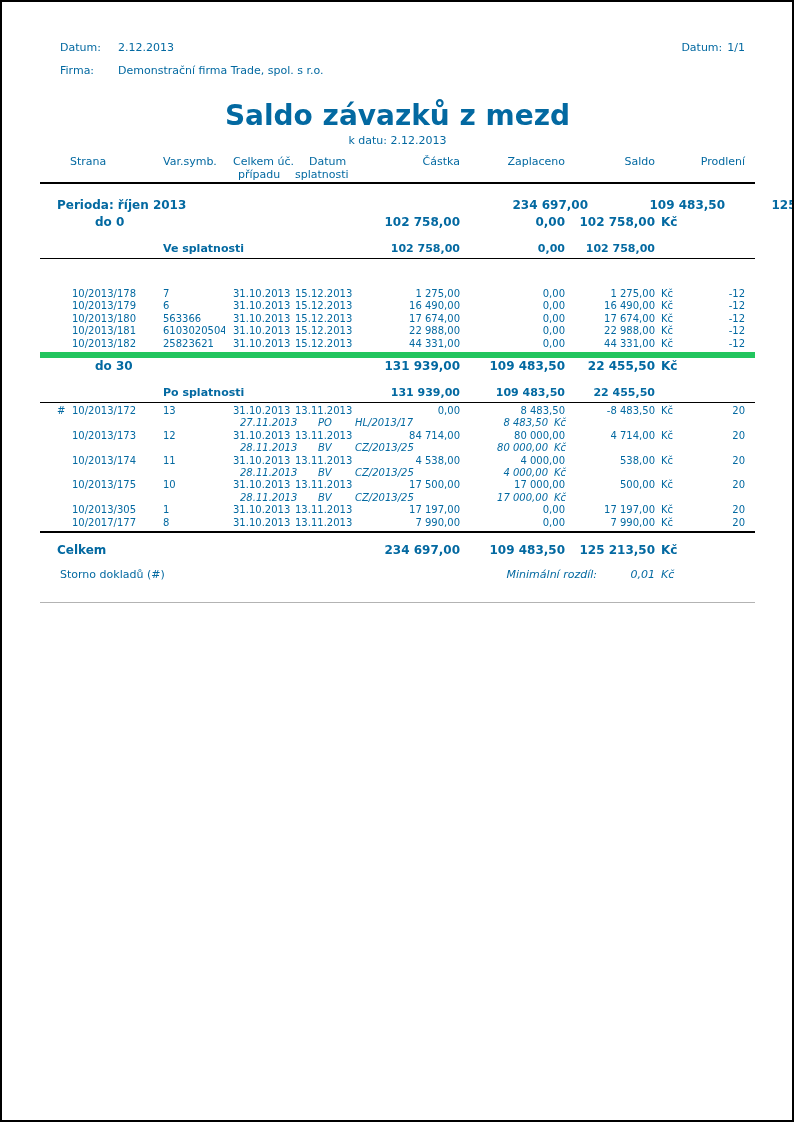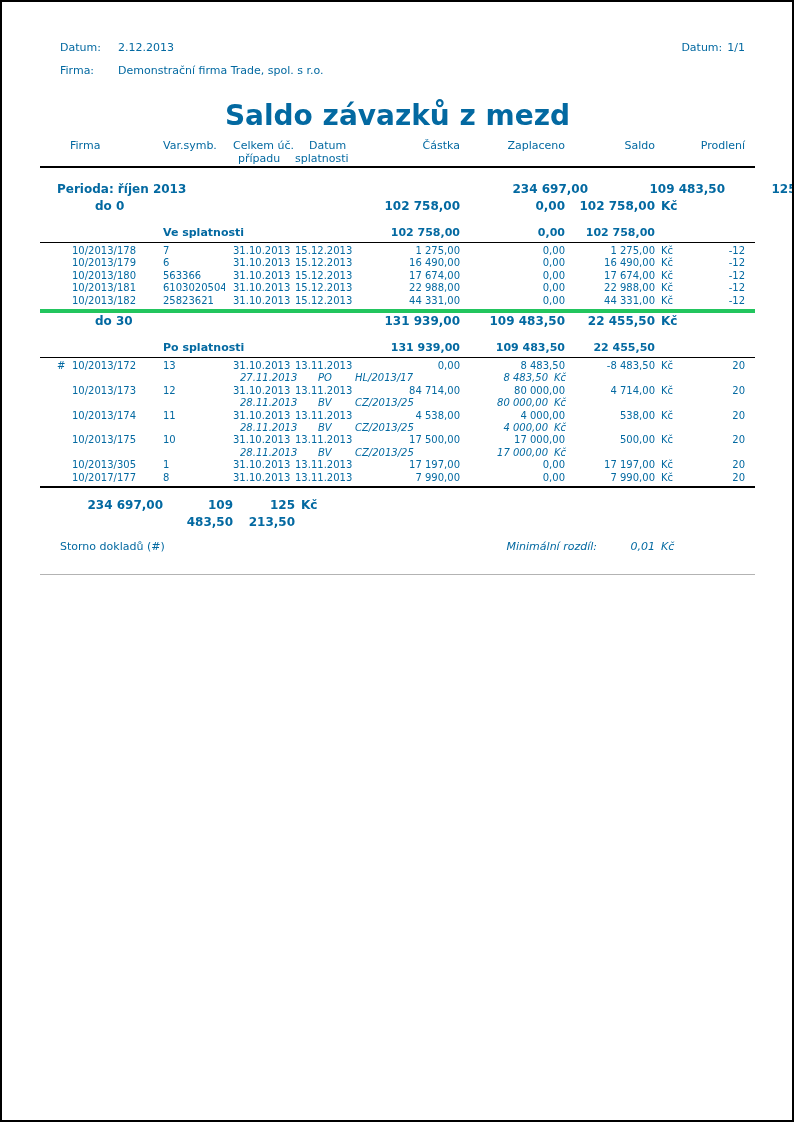--- a/index.html
+++ b/index.html
@@ -34,21 +34,21 @@
   .row-perioda{margin-top:13px;gap:32px;}
   .row-perioda .lbl-span{padding-left:17px;}
   .row-group{}
   .row-group .lbl-span{padding-left:55px;}
   .row-subgroup{margin-top:10px;font-size:11px;font-weight:bold;line-height:15px;border-bottom:1px solid #000;padding-bottom:2px;}
   .lbl-span2{grid-column:2/5;}
   .row-celkem{margin-top:9px;}
   .row-celkem .lbl-span{padding-left:17px;}
   
   .details{padding:2px 0;}
-  .details-1{border-bottom:4px solid #22c55e;}
+  .details-1{border-bottom:6px solid #22c55e;margin-top:27px;}
   .details-2{border-bottom:2px solid #000;}
   .drow{font-size:10px;line-height:12.4px;}
   .mk{display:inline-block;width:15px;margin-left:17px;}
   .vs{display:inline-block;max-width:62px;overflow:hidden;white-space:nowrap;vertical-align:top;}
   
   .payment{display:grid;grid-template-columns:200px 78px 37px 120px 73px 25px 1fr;font-size:10px;line-height:12.4px;font-style:italic;}
   
   .footer-row{display:grid;grid-template-columns:420px 137px 58px 25px 1fr;font-size:11px;line-height:15px;margin-top:8px;padding-bottom:20px;border-bottom:1px solid #b3b3b3;}
   .storno{padding-left:20px;}
   .italic{font-style:italic;}
@@ -68,23 +68,24 @@
         <span>1/1</span>
       </span>
     </div>
 
     <div class="meta meta-2">
       <span class="lbl">Firma:</span>
       <span>Demonstrační firma Trade, spol. s r.o.</span>
     </div>
 
     <div class="title">Saldo závazků z mezd</div>
+    <div class="subtitle">k datu: 2.12.2013</div>
 
     <div class="theader">
-      <div class="h-doklad">Firma</div>
+      <div class="h-doklad">Strana</div>
       <div>Var.symb.</div>
       <div>
         <div>Celkem úč.</div>
         <div class="h-pripadu">případu</div>
       </div>
       <div>
         <div class="h-datum">Datum</div>
         <div>splatnosti</div>
       </div>
       <div class="c-num">Částka</div>
@@ -315,20 +316,21 @@
         <div class="c-num">7 990,00</div>
         <div class="c-num">0,00</div>
         <div class="c-num">7 990,00</div>
         <div class="kc-cell">Kč</div>
         <div class="c-num">20</div>
       </div>
 
     </div>
 
     <div class="trow sumrow row-celkem">
+      <div class="lbl-span">Celkem</div>
       <div class="c-num">234 697,00</div>
       <div class="c-num">109 483,50</div>
       <div class="c-num">125 213,50</div>
       <div class="kc-cell">Kč</div>
       <div></div>
     </div>
 
     <div class="footer-row">
       <div class="storno">Storno dokladů (#)</div>
       <div class="c-num italic">Minimální rozdíl:</div>

